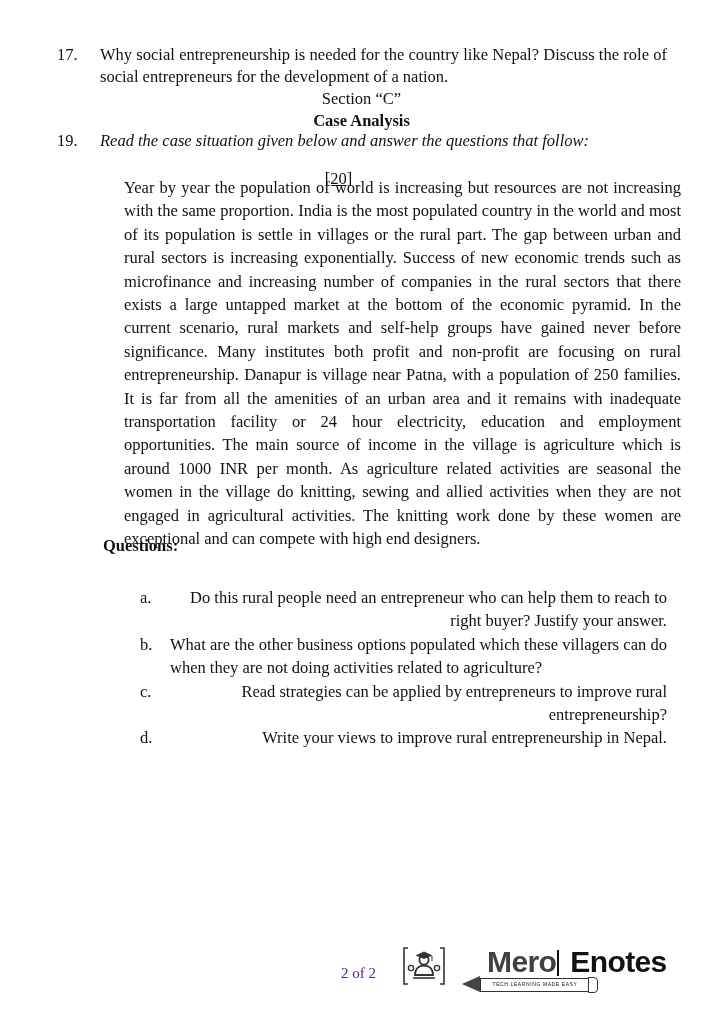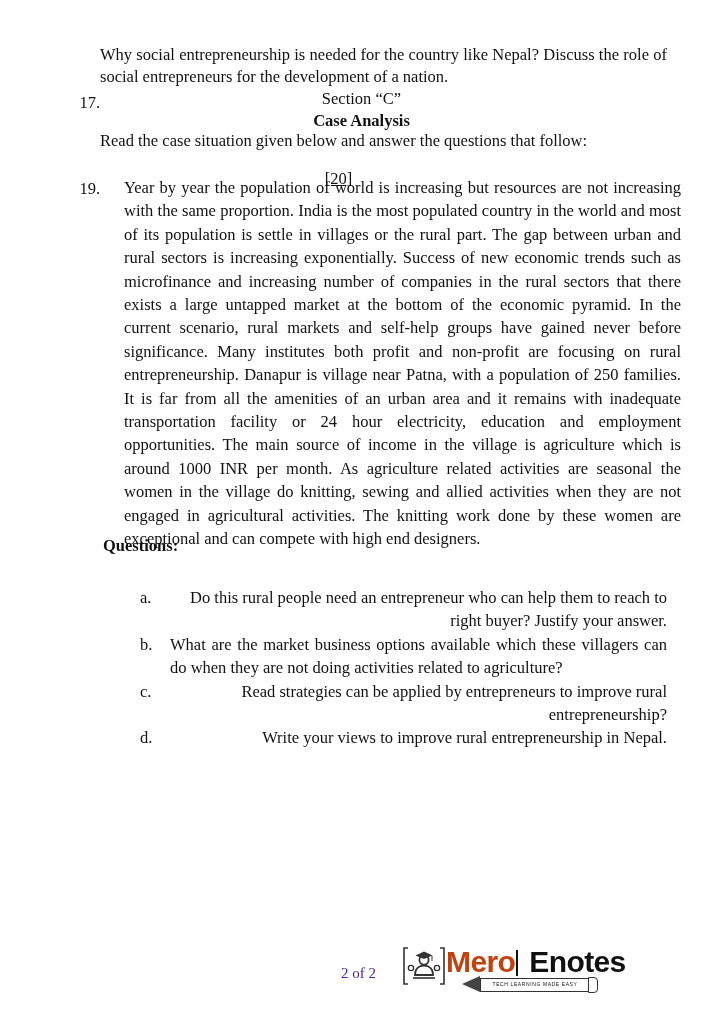--- a/index.html
+++ b/index.html
@@ -30,31 +30,31 @@
   .qrow {
     position: absolute;
     display: flex;
     align-items: flex-start;
   }
   .qnum {
     width: 43px;
     flex: 0 0 43px;
     font-size: 16.5px;
     line-height: 21.5px;
-    text-align: right;
-    margin-top: 48px;
+    text-align: left;
   }
   .qbody {
     flex: 1 1 auto;
     font-size: 16.5px;
     line-height: 21.5px;
     text-align: justify;
     text-justify: inter-word;
   }
   .qbody.italic {
+    font-style: italic;
   }
 
   
   #q17 {
     left: 57px;
     top: 44px;
     width: 610px;
   }
   
   #q18 {
@@ -173,21 +173,21 @@
     position: absolute;
     left: 44px;
     top: 4px;
     font-family: "Liberation Sans", "DejaVu Sans", sans-serif;
     font-weight: bold;
     font-size: 30px;
     line-height: 32px;
     letter-spacing: -0.6px;
     white-space: nowrap;
   }
-  #logo-mero { color: #c2410c; }
+  #logo-mero { color: #404040; margin-left: 41px; }
   #logo-divider {
     display: inline-block;
     width: 2px;
     height: 26px;
     background: #111;
     vertical-align: -4px;
     margin: 0 1px;
   }
   #logo-enotes { color: #111111; padding-left: 10px; }
   #logo-tagline {
@@ -252,21 +252,21 @@
 
   <div id="questions-label">Questions:</div>
 
   <div id="sub-list">
     <div class="subrow">
       <div class="sublet">a.</div>
       <div class="subtext nojustify">Do this rural people need an entrepreneur who can help them to reach to right buyer? Justify your answer.</div>
     </div>
     <div class="subrow">
       <div class="sublet">b.</div>
-      <div class="subtext">What are the market business options available which these villagers can do when they are not doing activities related to agriculture?</div>
+      <div class="subtext">What are the other business options populated which these villagers can do when they are not doing activities related to agriculture?</div>
     </div>
     <div class="subrow">
       <div class="sublet">c.</div>
       <div class="subtext nojustify">Read strategies can be applied by entrepreneurs to improve rural entrepreneurship?</div>
     </div>
     <div class="subrow">
       <div class="sublet">d.</div>
       <div class="subtext nojustify">Write your views to improve rural entrepreneurship in Nepal.</div>
     </div>
   </div>

